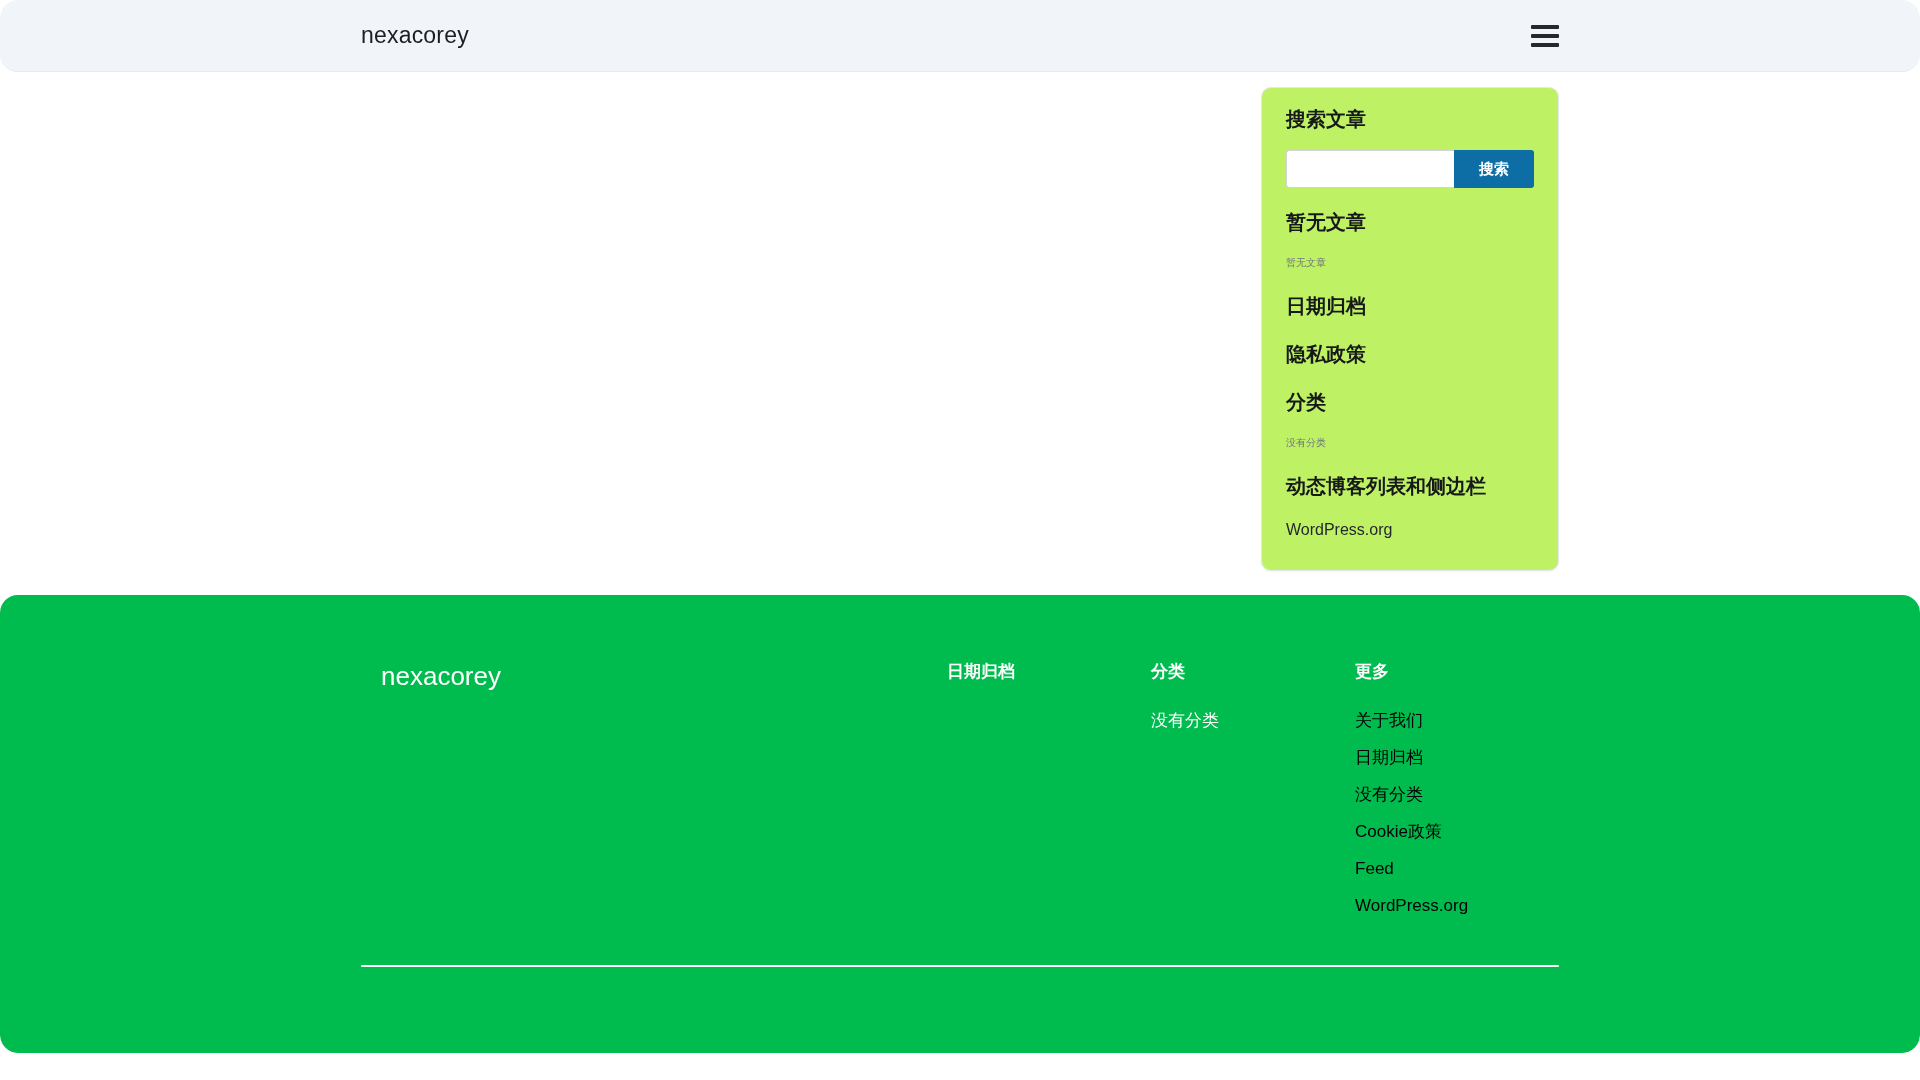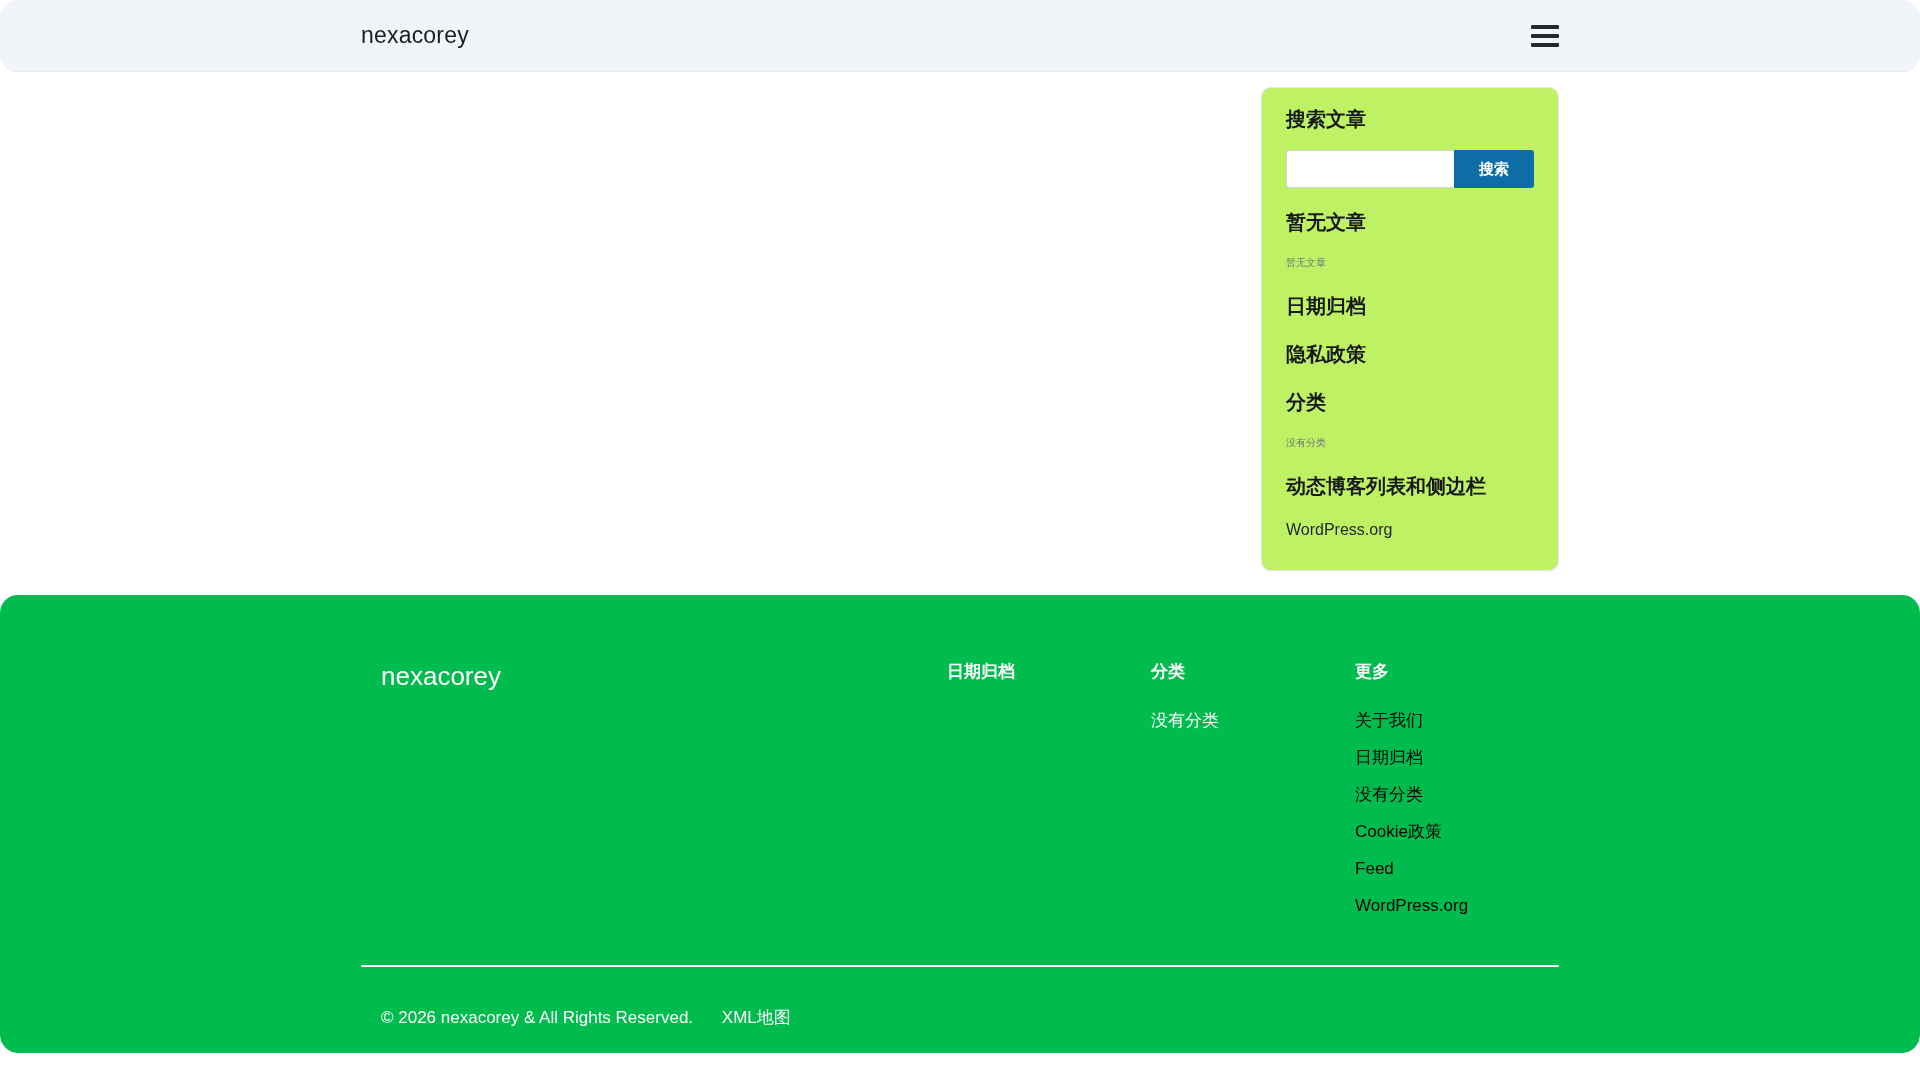--- a/index.html
+++ b/index.html
@@ -202,18 +202,14 @@
           <li><a href="#">关于我们</a></li>
           <li><a href="#">日期归档</a></li>
           <li><a href="#">没有分类</a></li>
           <li><a href="#">Cookie政策</a></li>
           <li><a href="#">Feed</a></li>
           <li><a href="#">WordPress.org</a></li>
         </ul>
       </div>
     </div>
     <hr class="footer-divider">
-    <div class="footer-bottom">
-      <span>© 2026 nexacorey &amp; All Rights Reserved.</span>
-      <a href="#" class="sitemap-link">XML地图</a>
-    </div>
   </div>
 </footer>
 
 </body></html>

